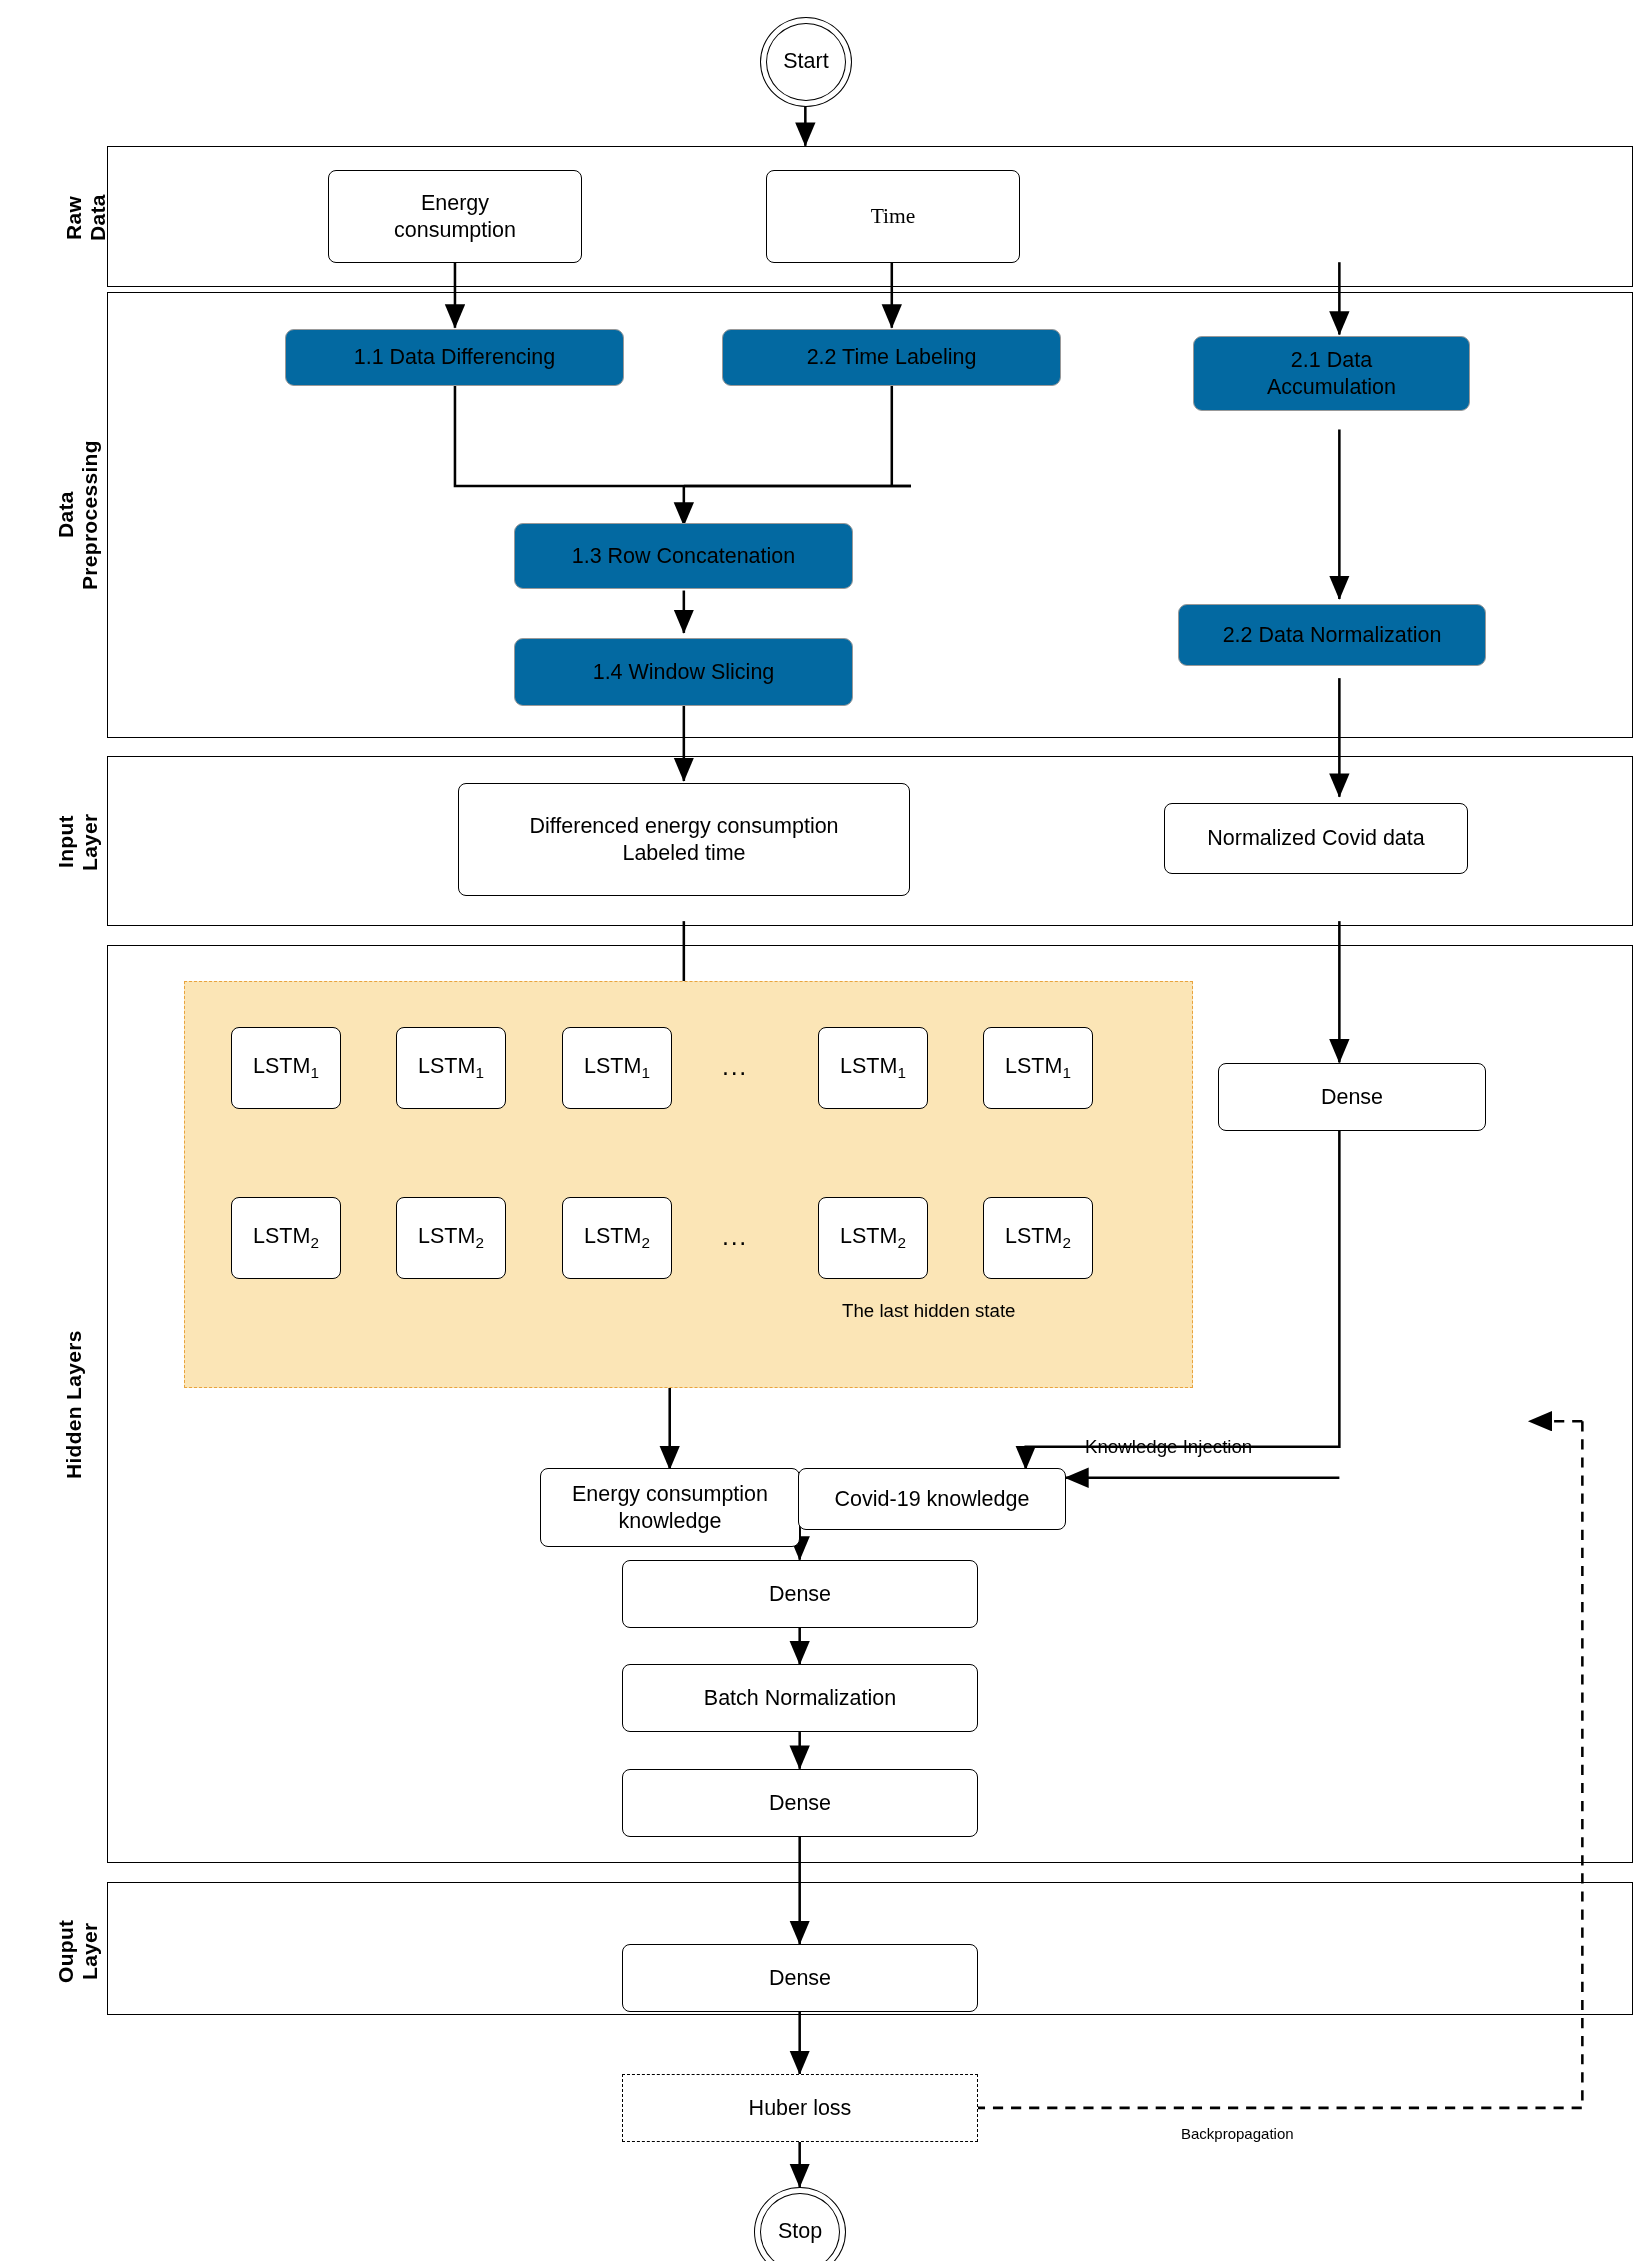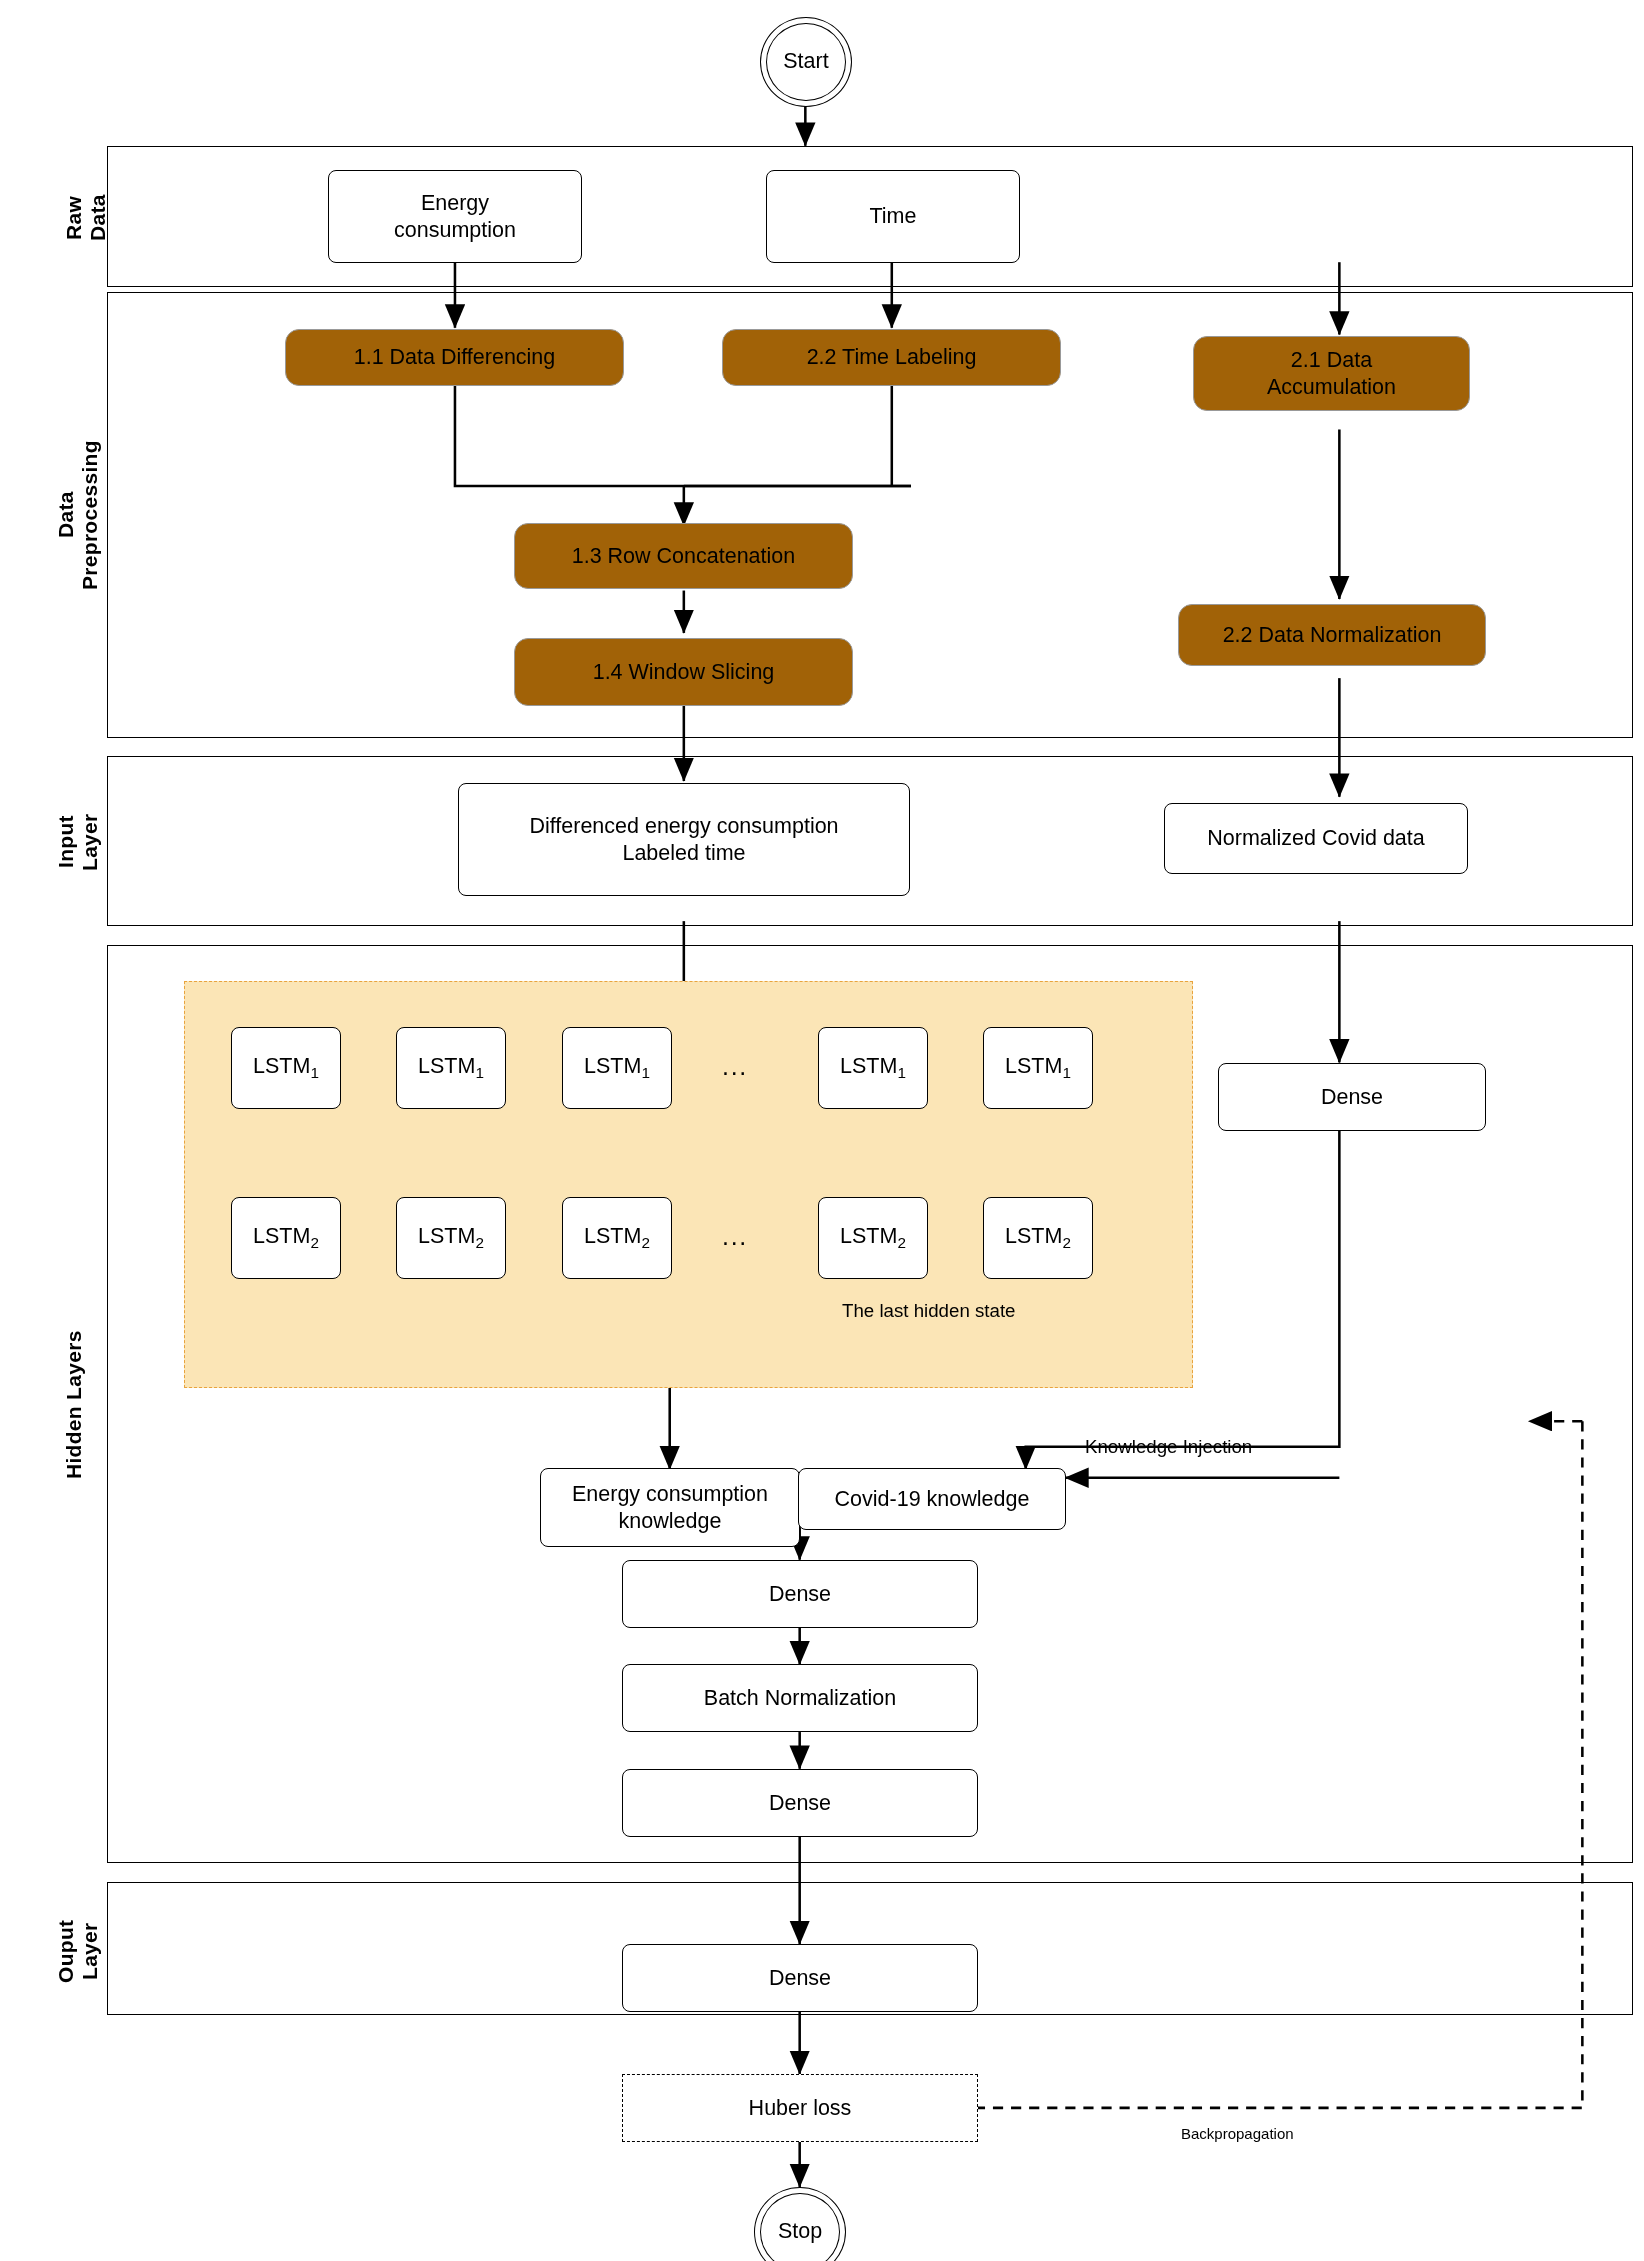--- a/index.html
+++ b/index.html
@@ -47,24 +47,24 @@
     display: flex;
     align-items: center;
     justify-content: center;
     text-align: center;
     font-size: 21.5px;
     line-height: 1.22;
     white-space: pre-line;
     border-radius: 8px;
   }
   .node.gray {
-    background: #a16207;
+    background: #0369a1;
     border-color: #999999;
     border-width: 1.7px;
-    border-radius: 14px;
+    border-radius: 9px;
   }
   .node.dashed {
     border-style: dashed;
     border-radius: 0;
     border-width: 1.7px;
   }
 
   .lstm {
     position: absolute;
     box-sizing: border-box;
@@ -244,21 +244,21 @@
   <div class="section-frame" style="left:107px; top:1882px; width:1526px; height:133px;"></div>
   <div class="section-label" style="left:54px; top:1902px; width:51px; height:99px;">Ouput
 Layer</div>
 
   <div class="terminator" style="left:760px; top:17px; width:90px; height:88px;">
     <div class="inner">Start</div>
   </div>
 
   <div class="node" style="left:328px; top:170px; width:254px; height:93px;">Energy
 consumption</div>
-  <div class="node" style="left:766px; top:170px; width:254px; height:93px;">Time</div>
+  <div class="node" style="left:766px; top:170px; width:254px; height:93px;font-family:Liberation Serif, serif;">Time</div>
 
   <div class="node gray" style="left:285px; top:329px; width:339px; height:57px;">1.1 Data Differencing</div>
   <div class="node gray" style="left:722px; top:329px; width:339px; height:57px;">2.2 Time Labeling</div>
   <div class="node gray" style="left:1193px; top:336px; width:277px; height:75px;">2.1 Data
 Accumulation</div>
   <div class="node gray" style="left:514px; top:523px; width:339px; height:66px;">1.3 Row Concatenation</div>
   <div class="node gray" style="left:514px; top:638px; width:339px; height:68px;">1.4 Window Slicing</div>
   <div class="node gray" style="left:1178px; top:604px; width:308px; height:62px;">2.2 Data Normalization</div>
 
   <div class="node" style="left:458px; top:783px; width:452px; height:113px;">Differenced energy consumption

